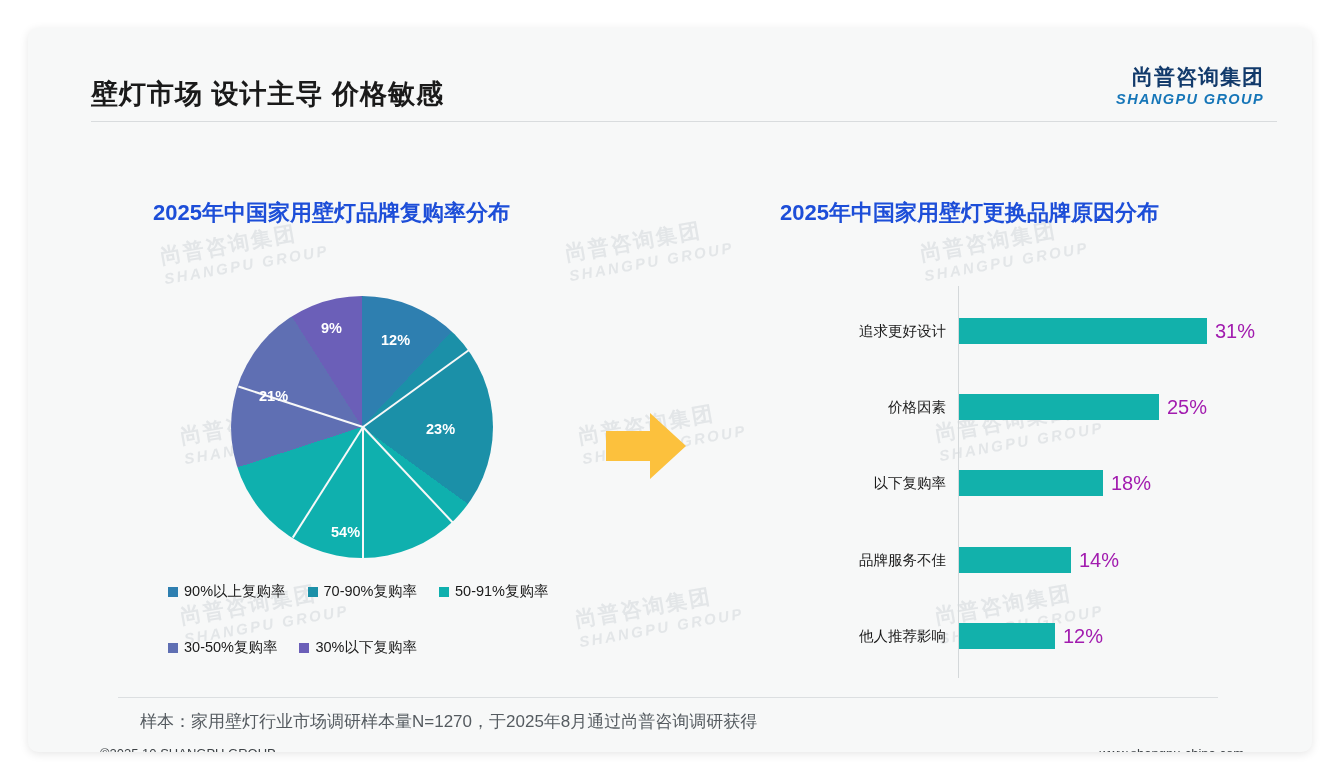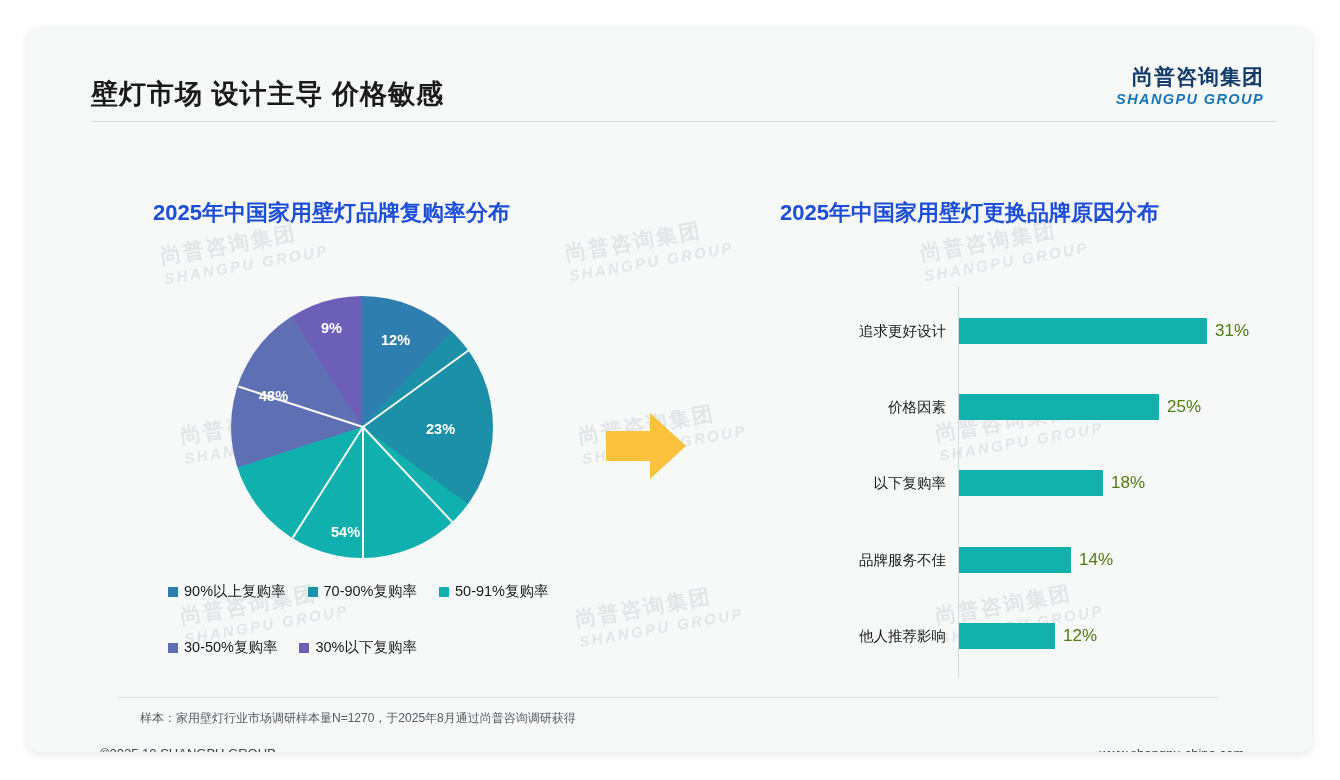--- a/index.html
+++ b/index.html
@@ -186,40 +186,40 @@
   }
   .bar-fill {
     position: absolute;
     left: 179px;
     top: 2px;
     height: 26px;
     background: #12b1ab;
   }
   .bar-val {
     position: absolute;
-    font-size: 17px;
-    color: #4d7c0f;
+    font-size: 20px;
+    color: #a21caf;
     line-height: 30px;
     white-space: nowrap;
   }
 
   
   .footnote-rule {
     position: absolute;
     left: 90px;
     top: 669px;
     width: 1100px;
     height: 1px;
     background: #dcdfe1;
   }
   #footnote {
     position: absolute;
     left: 112px;
     top: 682px;
-    font-size: 12px;
+    font-size: 17px;
     color: #555b60;
     white-space: nowrap;
   }
   #copyright {
     position: absolute;
     left: 72px;
     top: 718px;
     font-size: 13px;
     color: #3d4246;
     white-space: nowrap;
@@ -292,21 +292,21 @@
       <div id="pie"></div>
       <div class="pie-sep" style="transform:rotate(0deg);"></div>
       <div class="pie-sep" style="transform:rotate(-43.2deg);"></div>
       <div class="pie-sep" style="transform:rotate(-126deg);"></div>
       <div class="pie-sep" style="transform:rotate(-252deg);"></div>
       <div class="pie-sep" style="transform:rotate(-327.6deg);"></div>
 
       <div class="pie-label" style="left:150px; top:36px;">12%</div>
       <div class="pie-label" style="left:195px; top:125px;">23%</div>
       <div class="pie-label" style="left:100px; top:228px;">54%</div>
-      <div class="pie-label" style="left:28px; top:92px;">48%</div>
+      <div class="pie-label" style="left:28px; top:92px;">21%</div>
       <div class="pie-label" style="left:90px; top:24px;">9%</div>
     </div>
 
     <div id="legend">
       <div class="legend-row">
         <div class="legend-item">
           <span class="legend-swatch" style="background:#2e7fb0"></span>
           <span class="legend-text">90%以上复购率</span>
         </div>
         <div class="legend-item">

